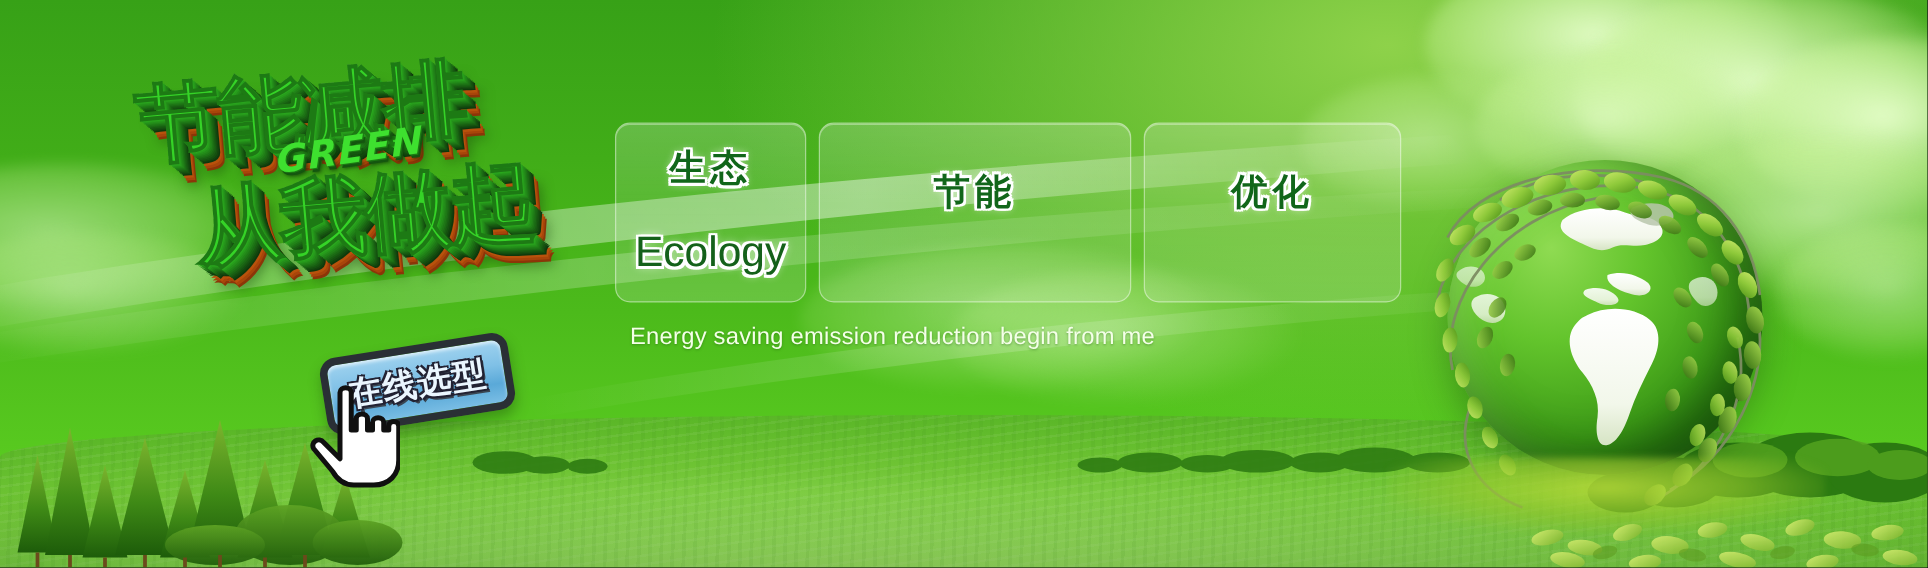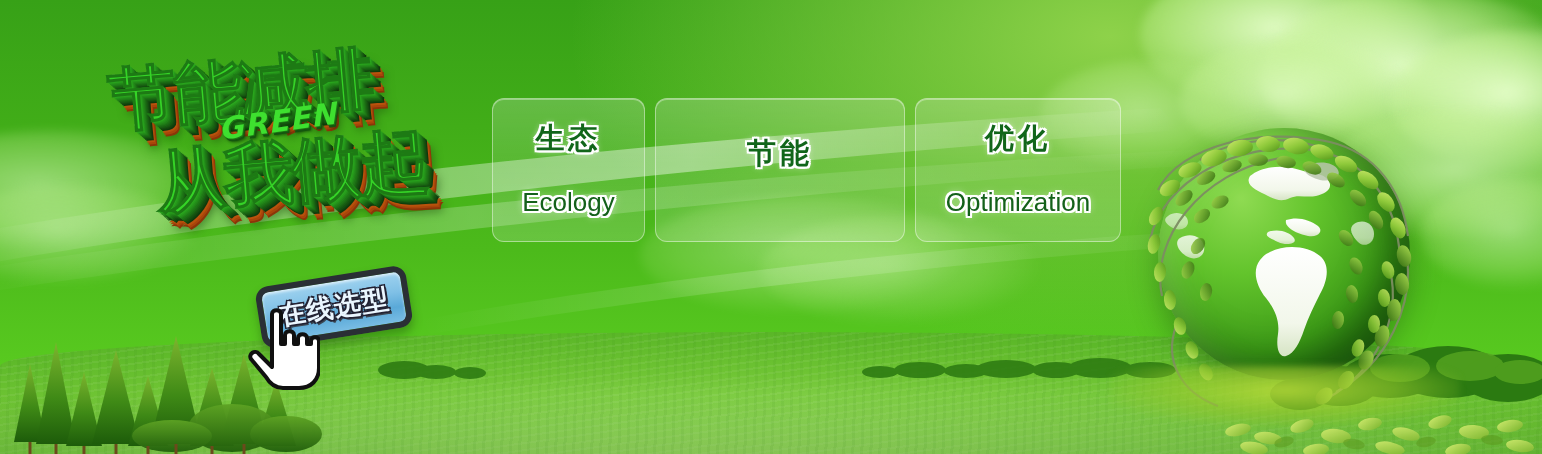--- a/index.html
+++ b/index.html
@@ -112,21 +112,21 @@
     font-size:29px; font-weight:bold; color:#11661a;
     letter-spacing:4px;
     text-shadow:
       -2px -2px 0 #fff, 2px -2px 0 #fff, -2px 2px 0 #fff, 2px 2px 0 #fff,
       0 -2px 0 #fff, 0 2px 0 #fff, -2px 0 0 #fff, 2px 0 0 #fff,
       0 0 7px rgba(255,255,255,.95);
     margin-bottom:28px;
   }
   .card-en {
     font-family:"Liberation Sans", sans-serif;
-    font-size:26px; color:#14611a; font-weight:400;
+    font-size:34px; color:#14611a; font-weight:400;
     letter-spacing:0px;
     text-shadow:
       -2px -2px 0 #fff, 2px -2px 0 #fff, -2px 2px 0 #fff, 2px 2px 0 #fff,
       0 -2px 0 #fff, 0 2px 0 #fff, -2px 0 0 #fff, 2px 0 0 #fff,
       0 0 8px rgba(255,255,255,.95);
     white-space:nowrap;
   }
   .card-0 { width:153px; }
   .card-1 { width:250px;align-items:center; }
   .card-2 { width:206px; }
@@ -312,25 +312,25 @@
       <div class="card-cn">生态</div>
       <div class="card-en">Ecology</div>
     </div>
 
     <div class="card card-1">
       <div class="card-cn">节能</div>
     </div>
 
     <div class="card card-2">
       <div class="card-cn">优化</div>
-      <div class="card-en">Optimization</div>
-    </div>
-
-  </div>
-
+    </div>
+
+  </div>
+
+  <div class="subtitle">Energy saving emission reduction begin from me</div>
 
   <div class="cta-wrap">
     <div class="cta">
       <span class="cta-label">在线选型</span>
     </div>
   </div>
   <div class="cursor-hand" style="position:absolute;left:242px;top:306px;">
     <svg width="78" height="86" viewBox="0 0 78 86">
       <path d="M30 8 c0-5 9-5 9 0 v30 h4 v-9 c0-5 9-5 9 0 v9 h4 v-6 c0-5 9-5 9 0 v6 h4 v-3 c0-5 8-5 8 0 v27
                c0 12 -8 20 -20 20 h-16 c-8 0 -13 -4 -17 -11 L 9 53 c-3 -5 4 -10 8 -5 l 13 13 Z" fill="#ffffff" stroke="#101010" stroke-width="4" stroke-linejoin="round"></path>

